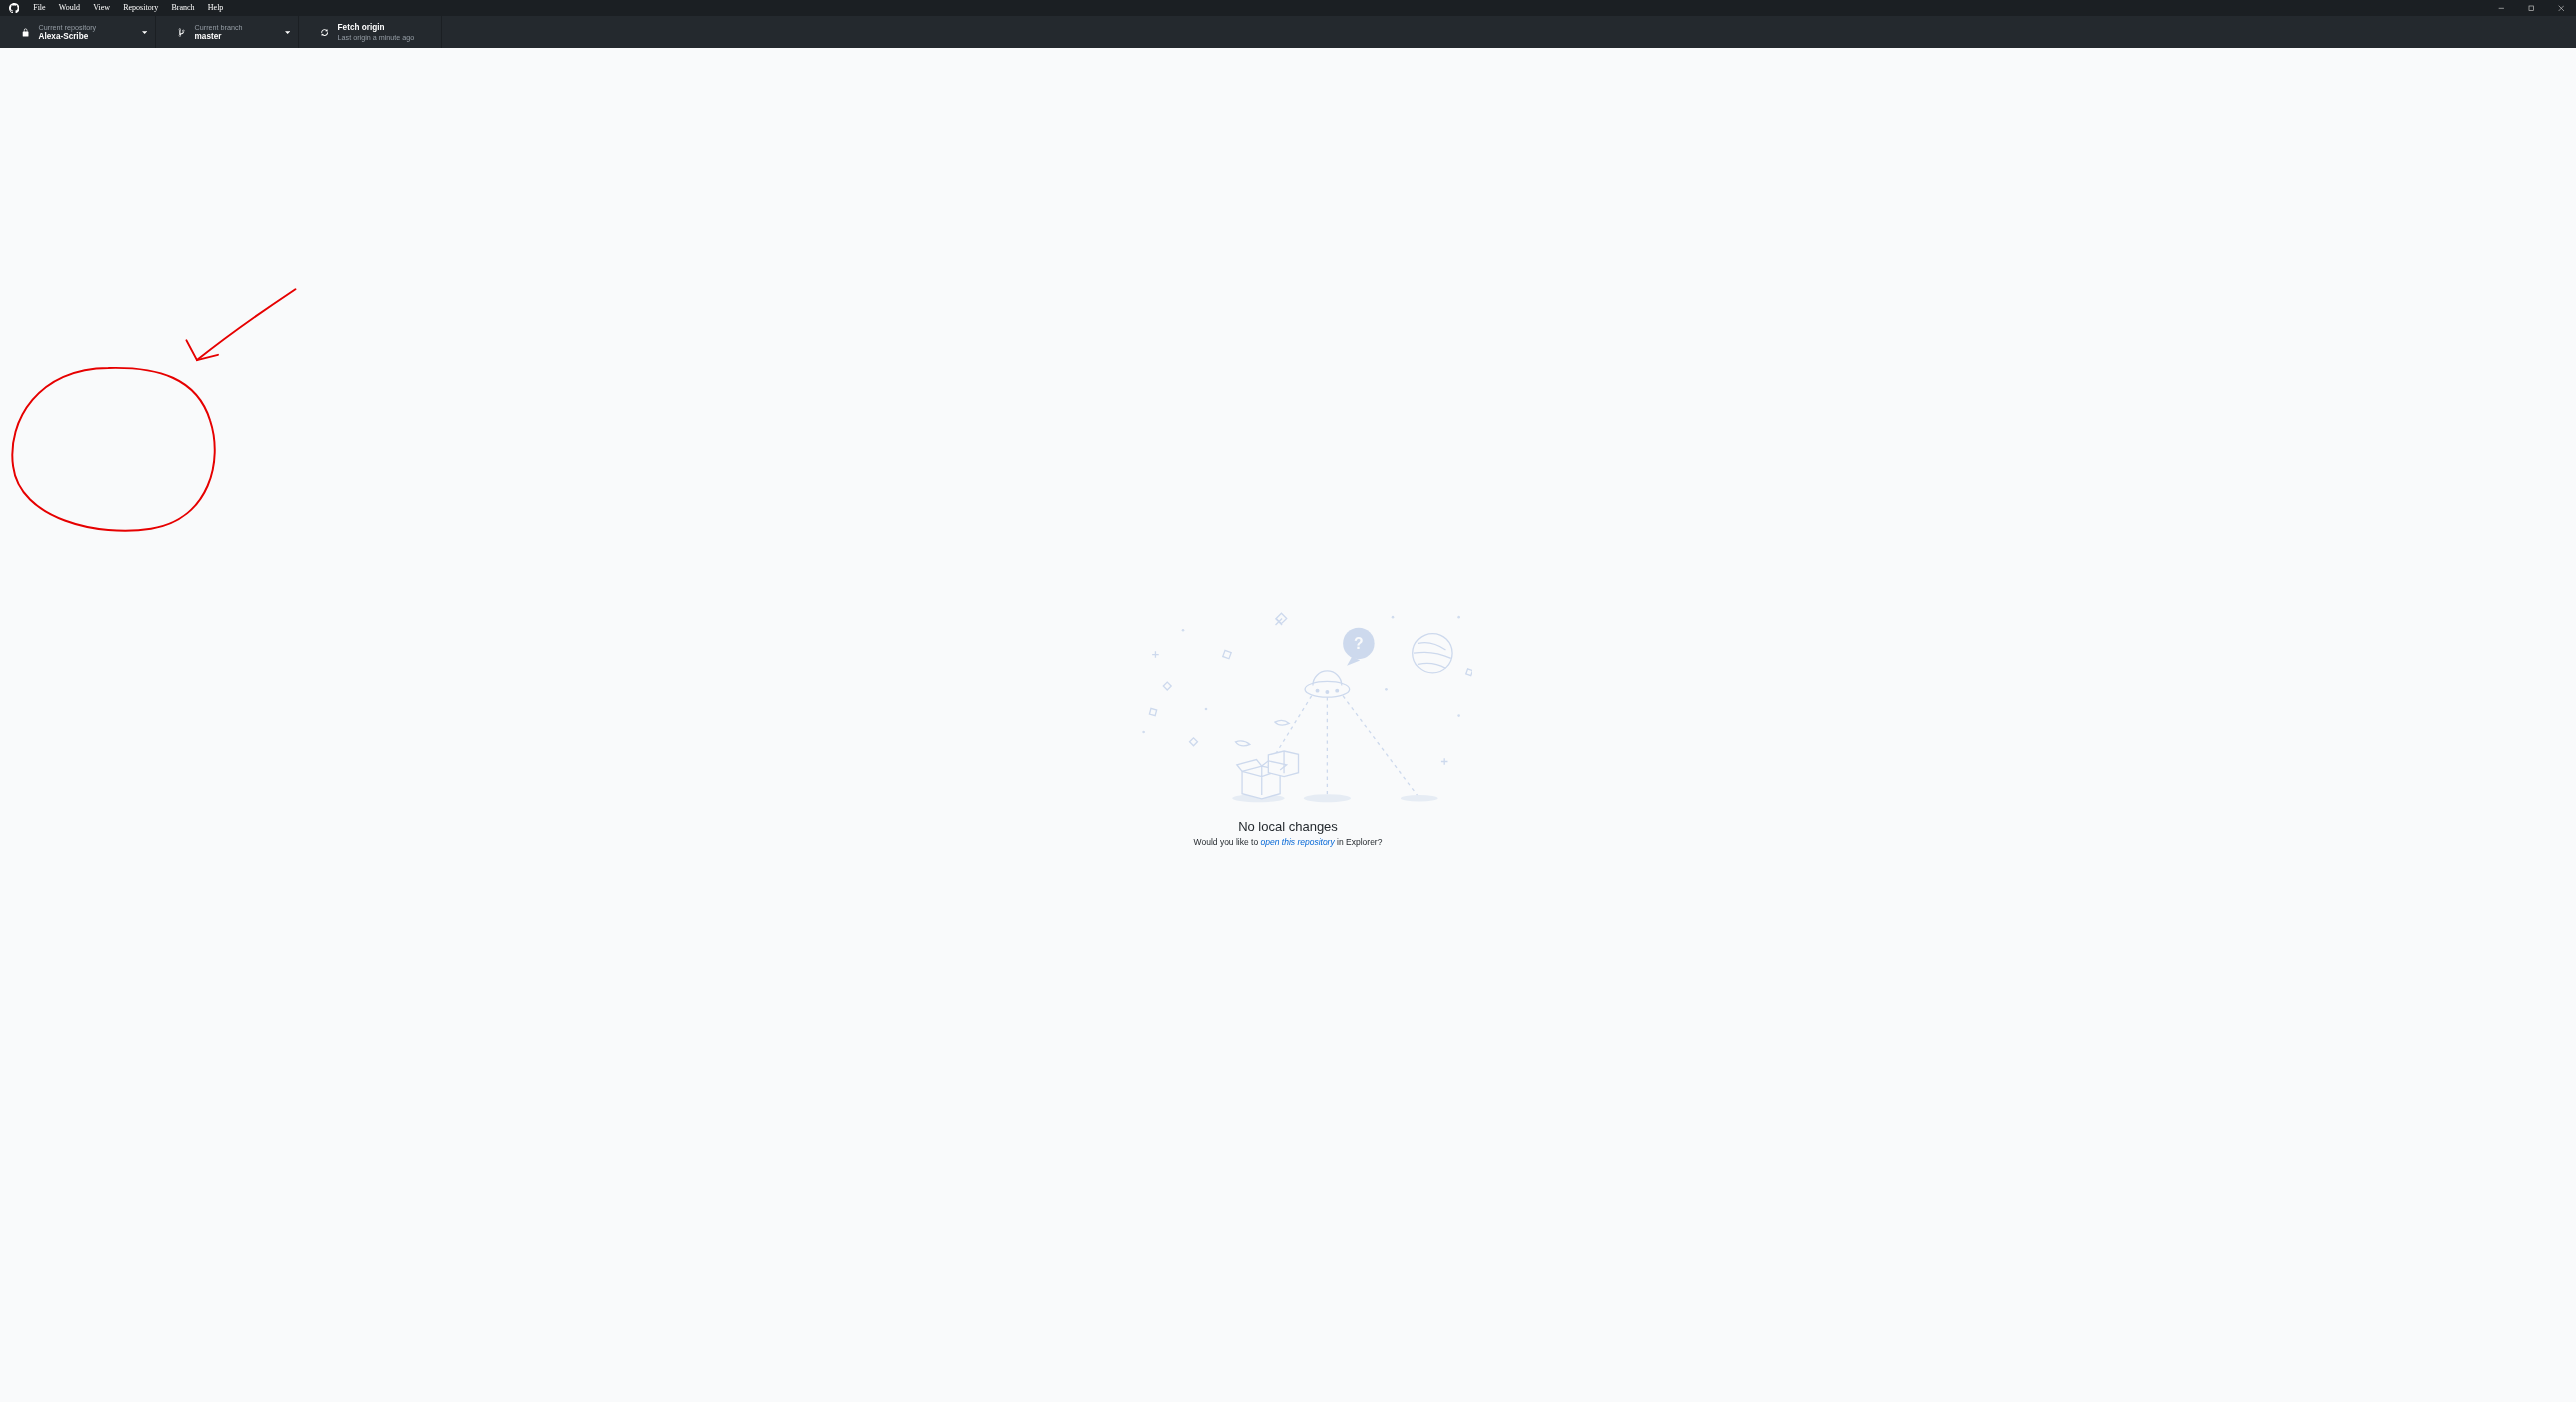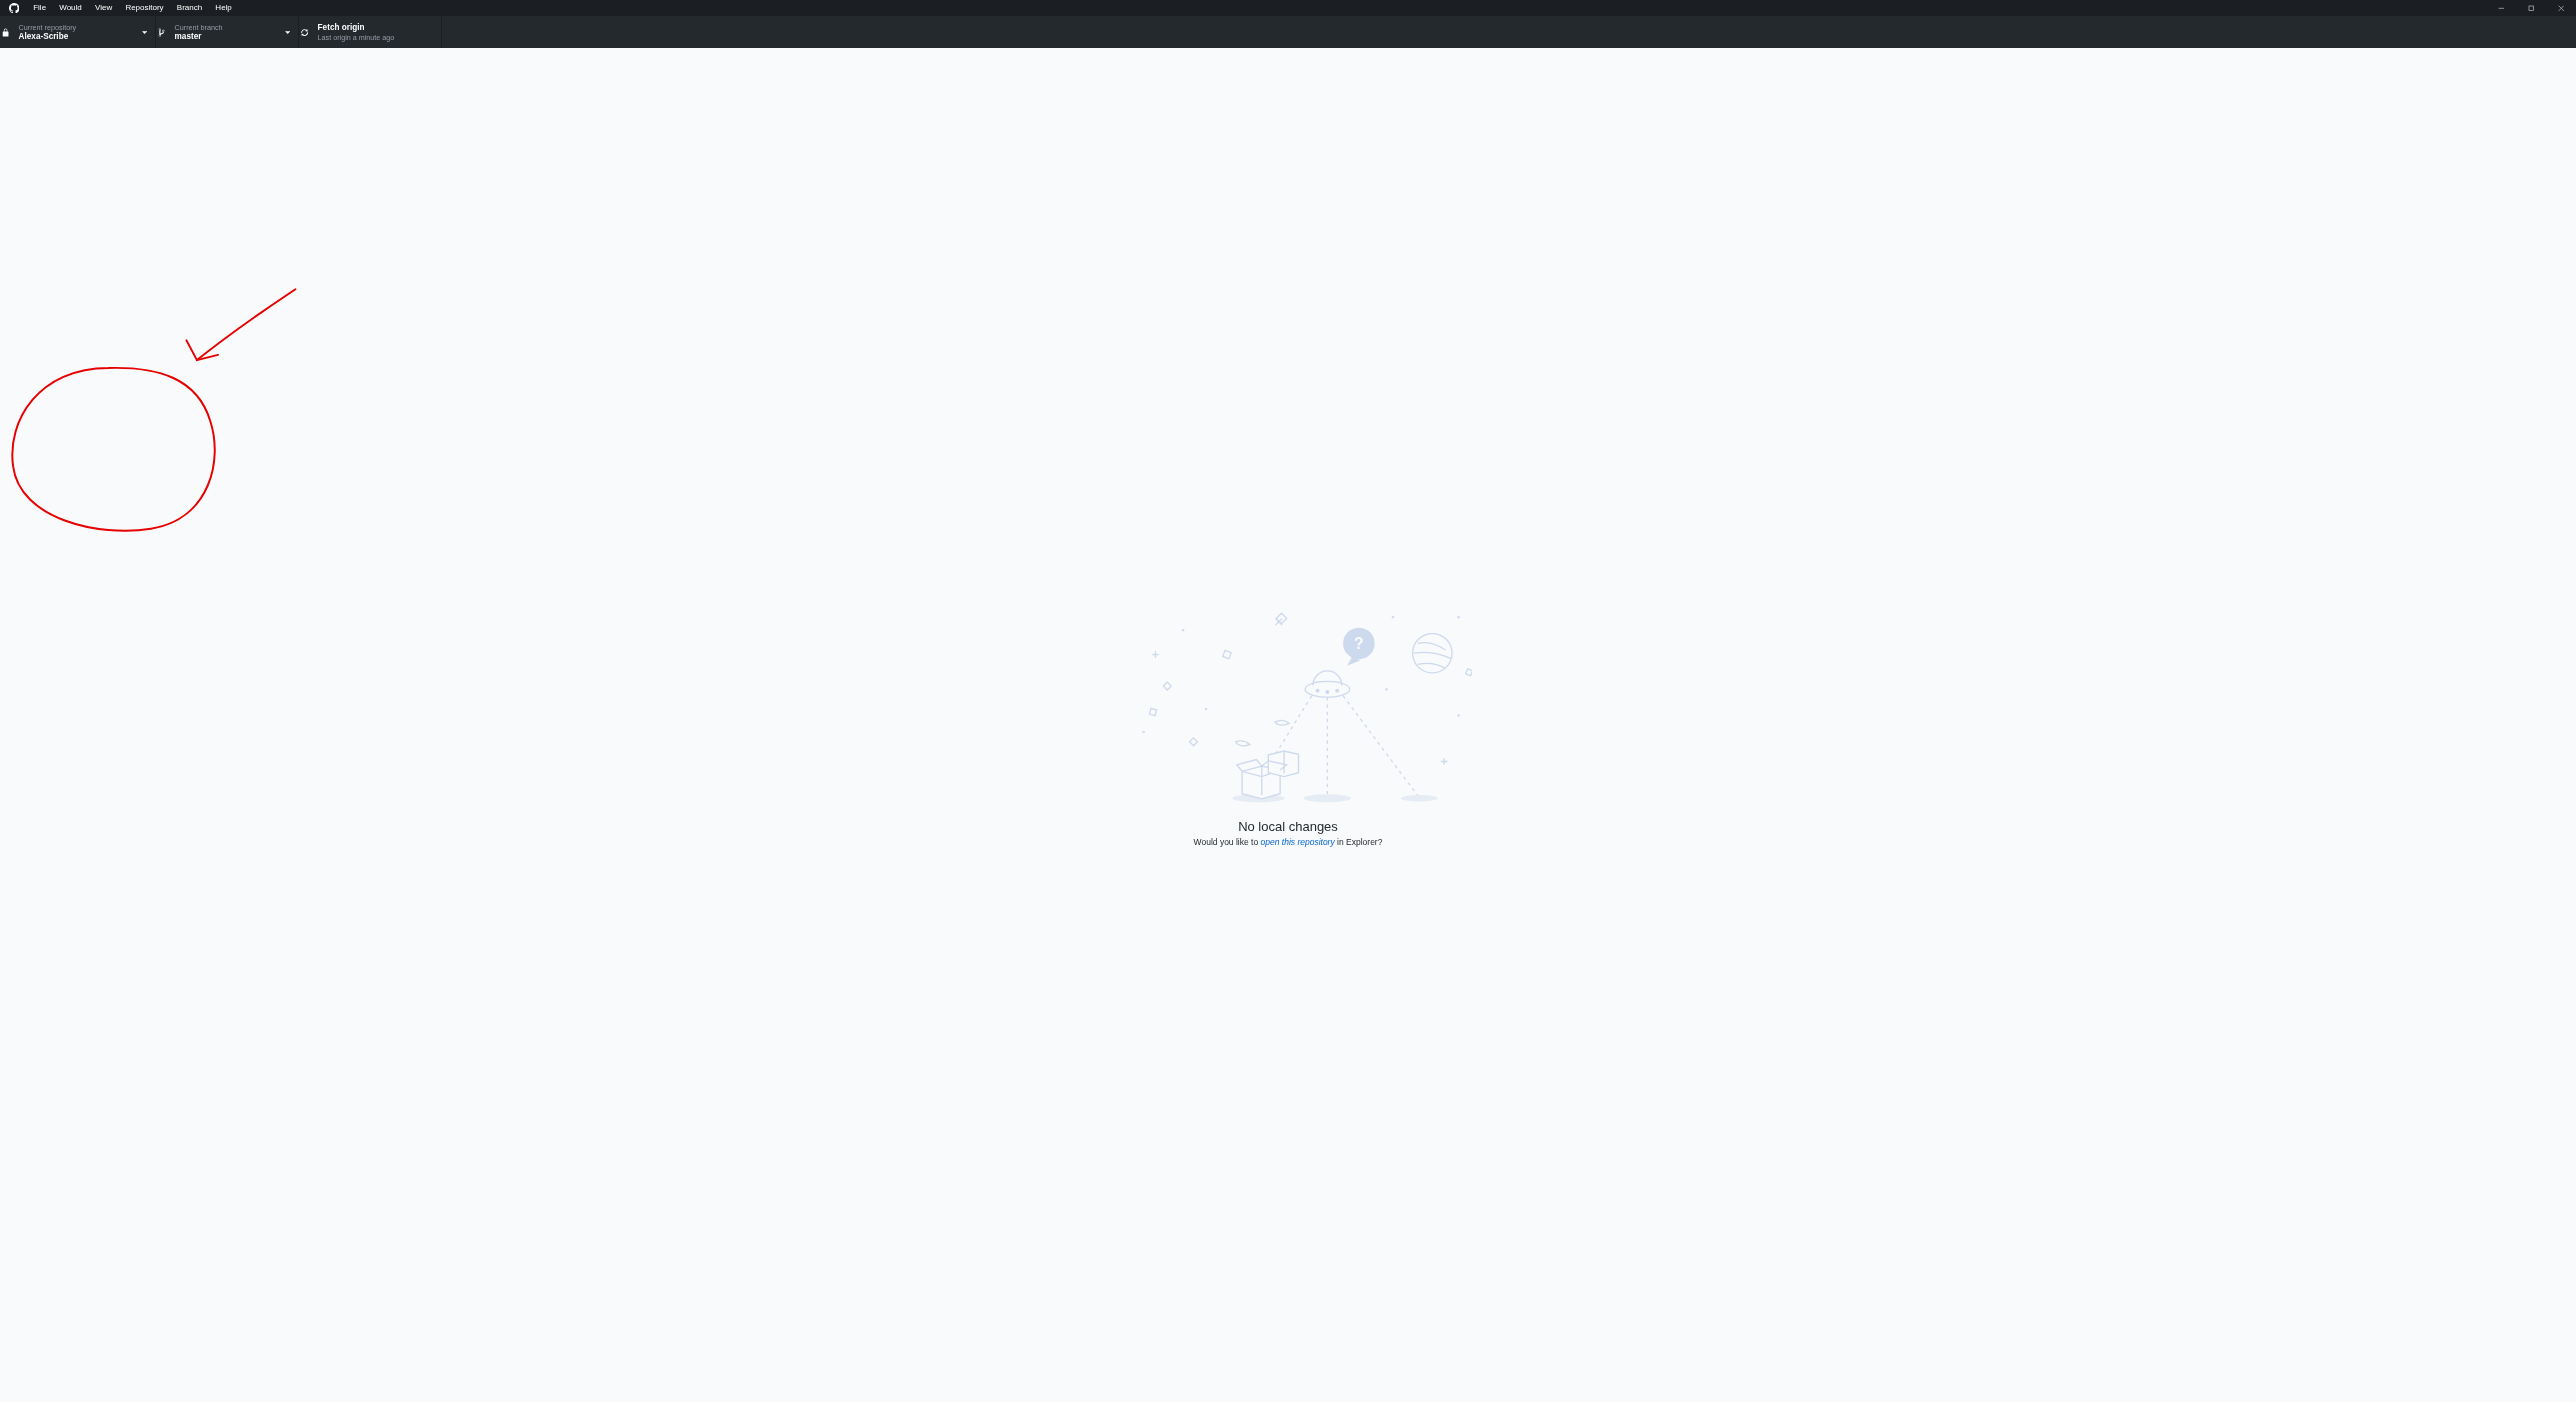--- a/index.html
+++ b/index.html
@@ -1,32 +1,32 @@
 <!DOCTYPE html>
 <html><head>
 <meta charset="utf-8">
 <style>
   * { box-sizing: border-box; margin: 0; padding: 0; }
   html, body { width: 100%; height: 100%; font-family: -apple-system, BlinkMacSystemFont, "Segoe UI", Helvetica, Arial, sans-serif; font-size: 8.5px; color: #24292e; background: #fff; overflow: hidden; }
   .app { display: flex; flex-direction: column; height: 100vh; }
 
   
-  .titlebar { display: flex; align-items: center; height: 16.4px; background: #1b1f23; color: #fff; padding: 0 0 0 4px; -webkit-app-region: drag; }
+  .titlebar { display: flex; align-items: center; height: 16.4px; background: #1b1f23; color: #fff; padding: 0 0 0 4px; font-family: Liberation Serif, serif; -webkit-app-region: drag; }
   .titlebar .logo { width: 12px; height: 12px; display:flex; align-items:center; justify-content:center; margin-right:6.6px; margin-left:4px; }
   .titlebar .logo svg { width:10.5px; height:10.5px; fill:#fff; }
   .titlebar .menu { display:flex; gap:0; }
   .titlebar .menu-item { padding: 0 6.6px; line-height:16.4px; font-size:8px; color:#fff; cursor:default; }
   .titlebar .spacer { flex:1; }
   .winctrls { display:flex; }
   .winbtn { width:30px; height:16.4px; display:flex; align-items:center; justify-content:center; }
   .winbtn svg { stroke:#ccc; fill:none; }
 
   
   .toolbar { display:flex; height:32px; background:#24292e; color:#fff; }
-  .toolbar .segment { display:flex; align-items:center; padding:0 0; border-right:0.7px solid #1b1f23; position:relative; min-width:0; }
+  .toolbar .segment { display:flex; align-items:center; padding:0 20px; border-right:0.7px solid #1b1f23; position:relative; min-width:0; }
   .segment.repo { width:156px; }
   .segment.branch { width:143px; }
   .segment.fetch { width:143px; }
   .segment .seg-icon { width:12px; display:flex; align-items:center; justify-content:center; margin-right:6.6px; color:#959da5; }
   .segment .seg-icon svg { width:9.2px; height:9.2px; fill:#fff; }
   .segment .seg-text { display:flex; flex-direction:column; line-height:1.25; }
   .segment .seg-label { font-size:7.2px; color:#959da5; }
   .segment .seg-value { font-size:8.2px; font-weight:700; color:#fff; }
   .segment .seg-sub { font-size:7.2px; color:#959da5; }
   .segment .caret { position:absolute; right:8px; top:50%; transform:translateY(-50%); }

